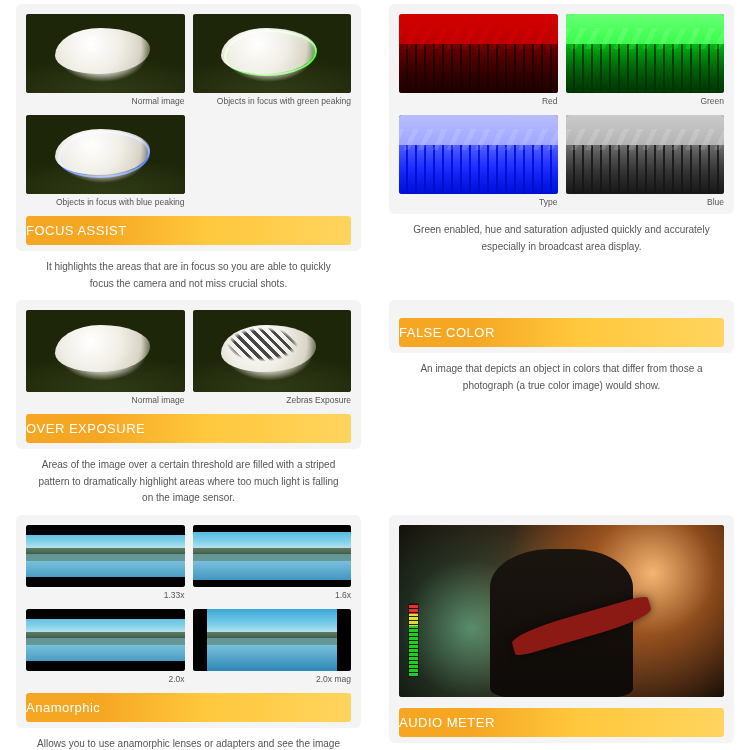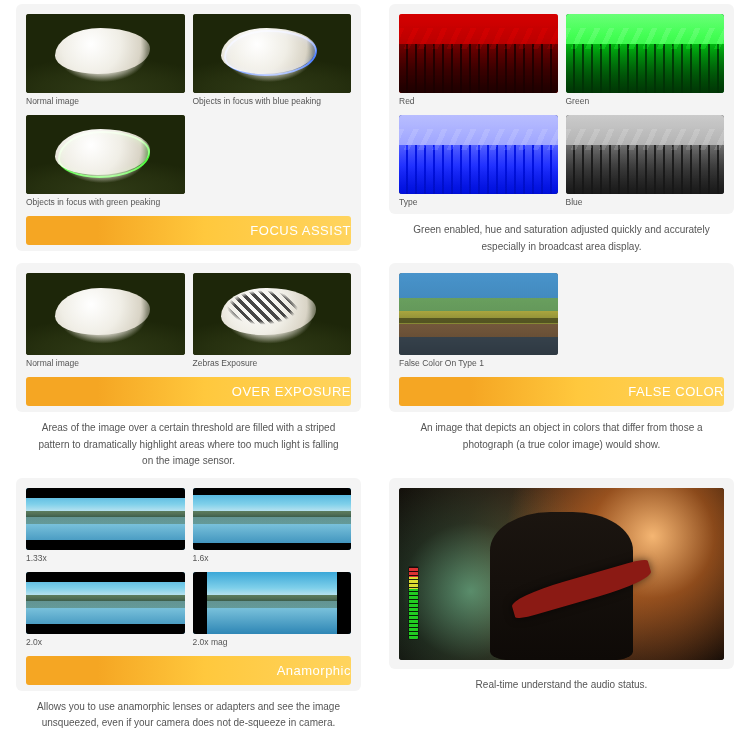--- a/index.html
+++ b/index.html
@@ -30,21 +30,21 @@
     padding:10px 10px 6px 10px;
     box-sizing:border-box;
     margin:0 8px;
   }
   .thumbs{
     display:grid;
     grid-template-columns:1fr 1fr;
     gap:8px;
   }
   .thumbs.one{grid-template-columns:1fr;}
-  .thumb{display:flex;flex-direction:column;align-items:flex-start;}
+  .thumb{display:flex;flex-direction:column;align-items:flex-end;}
   .img{
     width:100%;
     border-radius:3px;
     overflow:hidden;
     position:relative;
     background:#2a2a2a;
   }
   .img.h80{height:79px;}
   .img.h82{height:82px;}
   .img.h62{height:62px;}
@@ -52,21 +52,21 @@
   .cap{
     font-size:8.5px;
     color:#555;
     margin-top:3px;
     text-align:center;
     line-height:1.3;
   }
   .banner{
     background:linear-gradient(90deg,#f5a623 0%,#f5a623 22%,#ffc83d 55%,#ffd45e 100%);
     color:#fff;
-    text-align:right;
+    text-align:left;
     font-size:13px;
     letter-spacing:.5px;
     padding:7px 0;
     margin-top:8px;
     border-radius:3px;
   }
   .desc{
     font-size:10px;
     line-height:1.65;
     color:#555;
@@ -221,33 +221,34 @@
     <div class="panel">
       <div class="thumbs">
         <div class="thumb">
           <div class="img h80">
               <div class="horse"></div>
             </div>
           <div class="cap">Normal image</div>
         </div>
         <div class="thumb">
           <div class="img h80">
+              <div class="horse peak-green"></div>
+            </div>
+          <div class="cap">Objects in focus with green peaking</div>
+        </div>
+        <div class="thumb">
+          <div class="img h80">
               <div class="horse peak-blue"></div>
             </div>
           <div class="cap">Objects in focus with blue peaking</div>
         </div>
-        <div class="thumb">
-          <div class="img h80">
-              <div class="horse peak-green"></div>
-            </div>
-          <div class="cap">Objects in focus with green peaking</div>
-        </div>
       </div>
       <div class="banner">FOCUS ASSIST</div>
     </div>
+    <div class="desc">It highlights the areas that are in focus so you are able to quickly focus the camera and not miss crucial shots.</div>
   </div>
 
   <div class="card">
     <div class="panel">
       <div class="thumbs">
         <div class="thumb">
           <div class="img h80">
               <div class="forest"></div>
               <div class="tint red"></div>
               <div class="tint red2"></div>
@@ -297,27 +298,20 @@
         </div>
       </div>
       <div class="banner">OVER EXPOSURE</div>
     </div>
     <div class="desc">Areas of the image over a certain threshold are filled with a striped pattern to dramatically highlight areas where too much light is falling  on the image sensor.</div>
   </div>
 
   <div class="card">
     <div class="panel">
       <div class="thumbs">
-        <div class="thumb">
-          <div class="img h82">
-              <div class="pier"></div>
-              <div class="fc1"></div>
-            </div>
-          <div class="cap">False Color On Type 1</div>
-        </div>
       </div>
       <div class="banner">FALSE COLOR</div>
     </div>
     <div class="desc">An image that depicts an object in colors that differ from those a photograph (a true color image) would show.</div>
   </div>
 
   <div class="card">
     <div class="panel">
       <div class="thumbs">
         <div class="thumb">
@@ -360,17 +354,18 @@
         <div class="thumb">
           <div class="img h170">
             <div class="concert"></div>
             <div class="silhouette"></div>
             <div class="guitar"></div>
             <div class="meter"></div>
           </div>
           <div class="cap"></div>
         </div>
       </div>
+      <div class="banner">AUDIO METER</div>
     </div>
     <div class="desc">Real-time understand the audio status.</div>
   </div>
 
 </div>
 
 </body></html>

